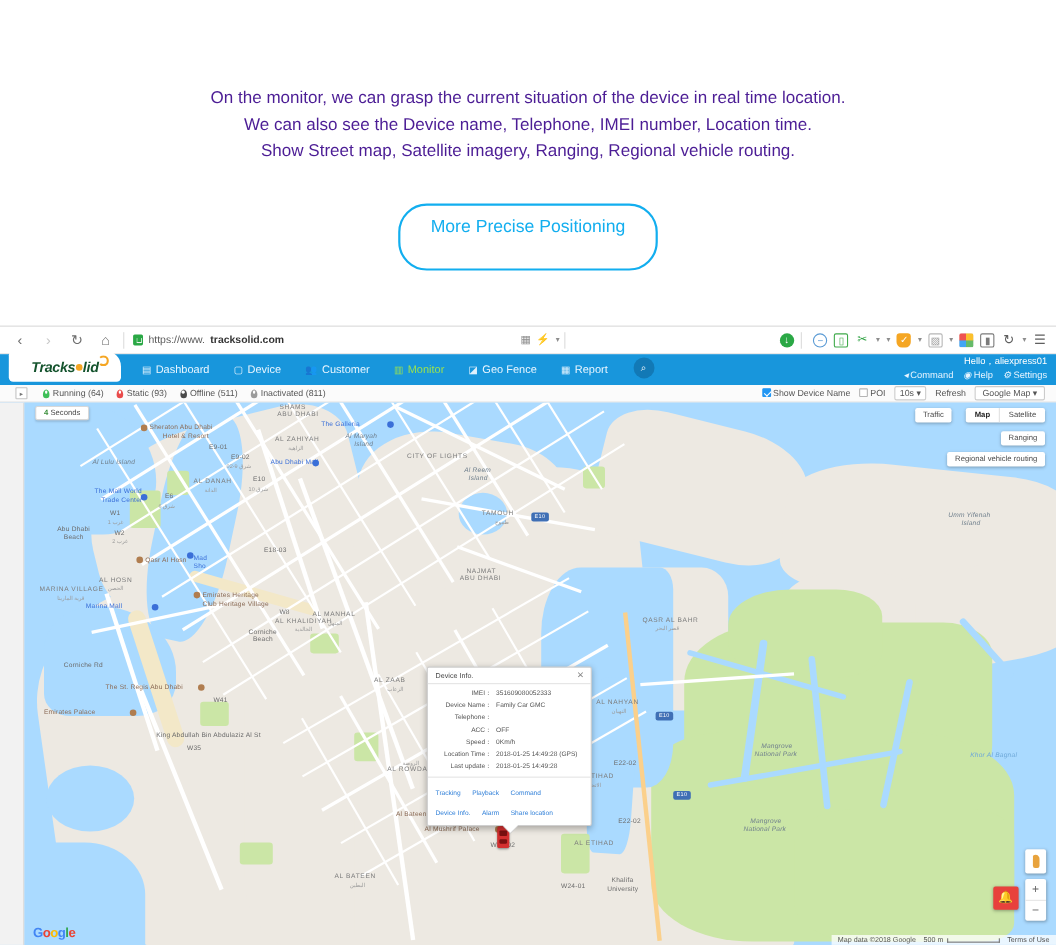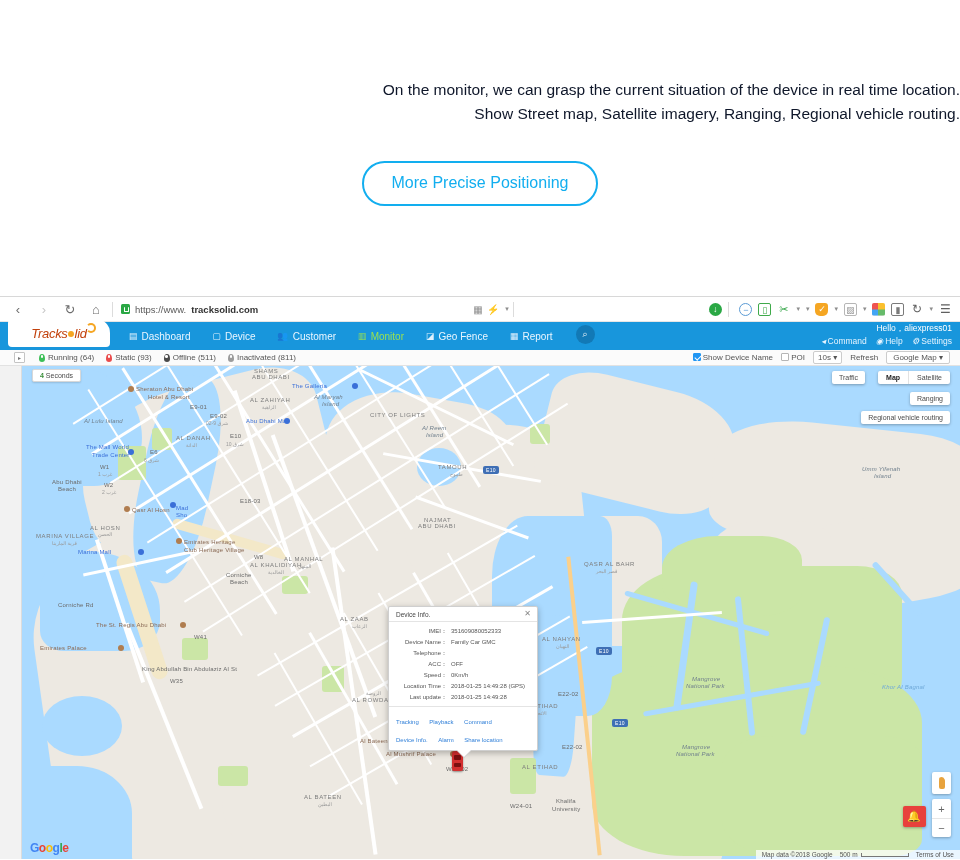--- a/index.html
+++ b/index.html
@@ -13,25 +13,25 @@
   .page { position: relative; width: 960px; height: 860px; background:#fff; }
 
   
   .hero { width: 960px; padding-top: 38px; text-align: center; }
   .hero-title {
     font-size: 30px; color: #20A0F0; font-weight: 400;
     letter-spacing: .2px; line-height: 36px;
   }
   .hero-body { margin-top: 40px; }
   .hero-line {
-    font-size: 15.5px; color: #0f172a; line-height: 24px; font-weight: 400; text-align: right;
+    font-size: 15.5px; color: #4c1d95; line-height: 24px; font-weight: 400;
   }
   .hero-cta-wrap { margin-top: 35px; }
   .hero-cta {
-    display: inline-block; padding: 11px 28px 12px;
+    display: inline-block; padding: 11px 28px 28px;
     border: 2px solid #12AEEF; border-radius: 26px;
     color: #12AEEF; font-size: 16px; background: #fff;
     cursor: pointer; line-height: 18px;
   }
 
   
   .browser {
     position: absolute; left: 0; top: 296px;
     width: 960px; height: 564px; background: #fff;
     border-top: 1px solid #d8d8d8;
@@ -75,21 +75,21 @@
   
   .app-head {
     position: relative; height: 28px; background: #1896DC;
     display:flex; align-items:flex-end;
   }
   .logo-tab {
     position:absolute; left:8px; top:-3px; width:102px; height:28px;
     background:#fff; border-radius:4px 14px 4px 4px;
     display:flex; align-items:center; justify-content:center;
   }
-  .logo-text { font-size:13px; font-style:italic; font-weight:400; color:#c2410c; letter-spacing:-.3px; position:relative;}
+  .logo-text { font-size:13px; font-style:italic; font-weight:700; color:#14532d; letter-spacing:-.3px; position:relative;}
   .logo-dot { display:inline-block; width:6px;height:6px;border-radius:50%;background:#F5A623;margin:0 .5px; vertical-align:1px;}
   .logo-swirl{position:absolute;right:-9px;top:-3px;width:10px;height:10px;border:2px solid #F5A623;border-radius:50%;border-left-color:transparent;}
   .app-nav { display:flex; align-items:center; gap:0; margin-left:118px; height:28px; }
   .app-nav-item {
     display:flex;align-items:center;gap:4px;padding:0 11px;height:28px;
     color:#eaf6ff; font-size:10px; cursor:pointer; white-space:nowrap;
   }
   .app-nav-item.active { color:#9BE24F; }
   .app-nav-item .ic { font-size:9px; opacity:.95; }
   .app-search {
@@ -252,20 +252,21 @@
   .car-marker .win2{ position:absolute; left:2px; top:12px; width:7px; height:4px; background:#7a1010; border-radius:1px;}
 </style>
 </head>
 <body>
 
 <div class="page">
 
   <div class="hero">
     <div class="hero-body">
       <div class="hero-line">On the monitor, we can grasp the current situation of the device in real time location.</div>
+      <div class="hero-line">We can also see the Device name, Telephone, IMEI number, Location time.</div>
       <div class="hero-line">Show Street map, Satellite imagery, Ranging, Regional vehicle routing.</div>
     </div>
     <div class="hero-cta-wrap">
       <div class="hero-cta">More Precise Positioning</div>
     </div>
   </div>
 
   <div class="browser">
 
     <div class="chrome-bar">

